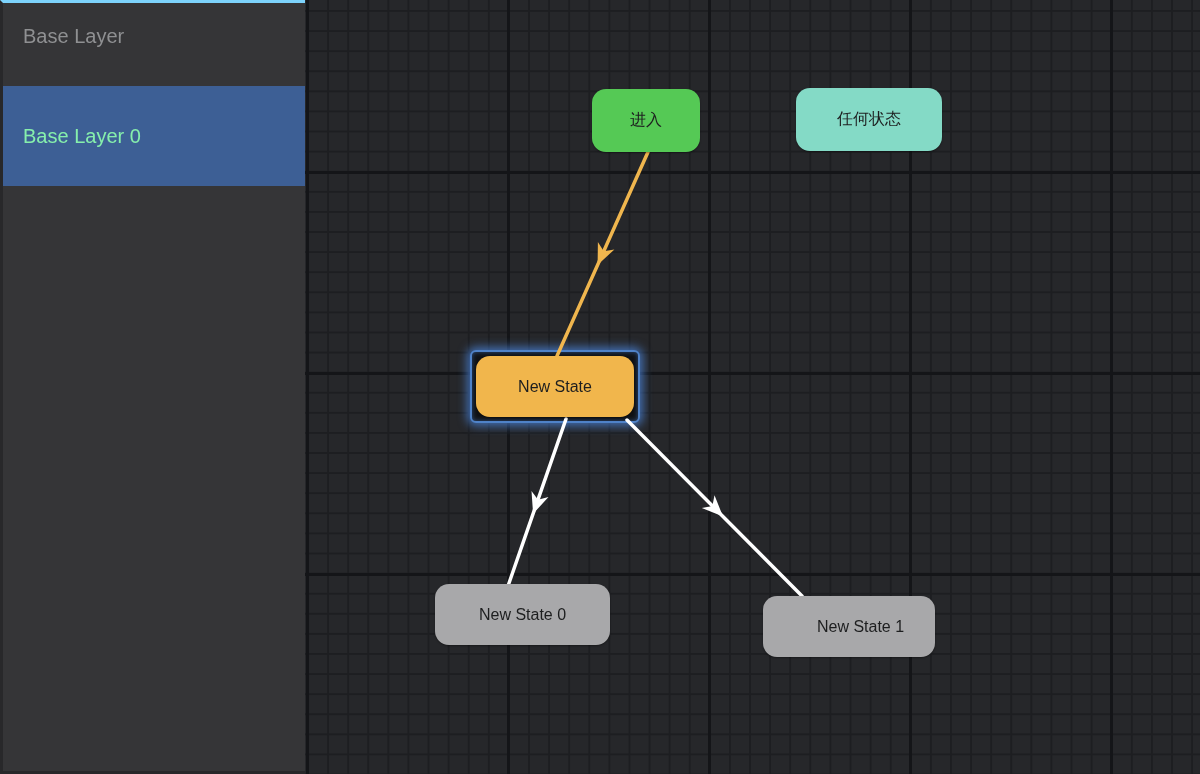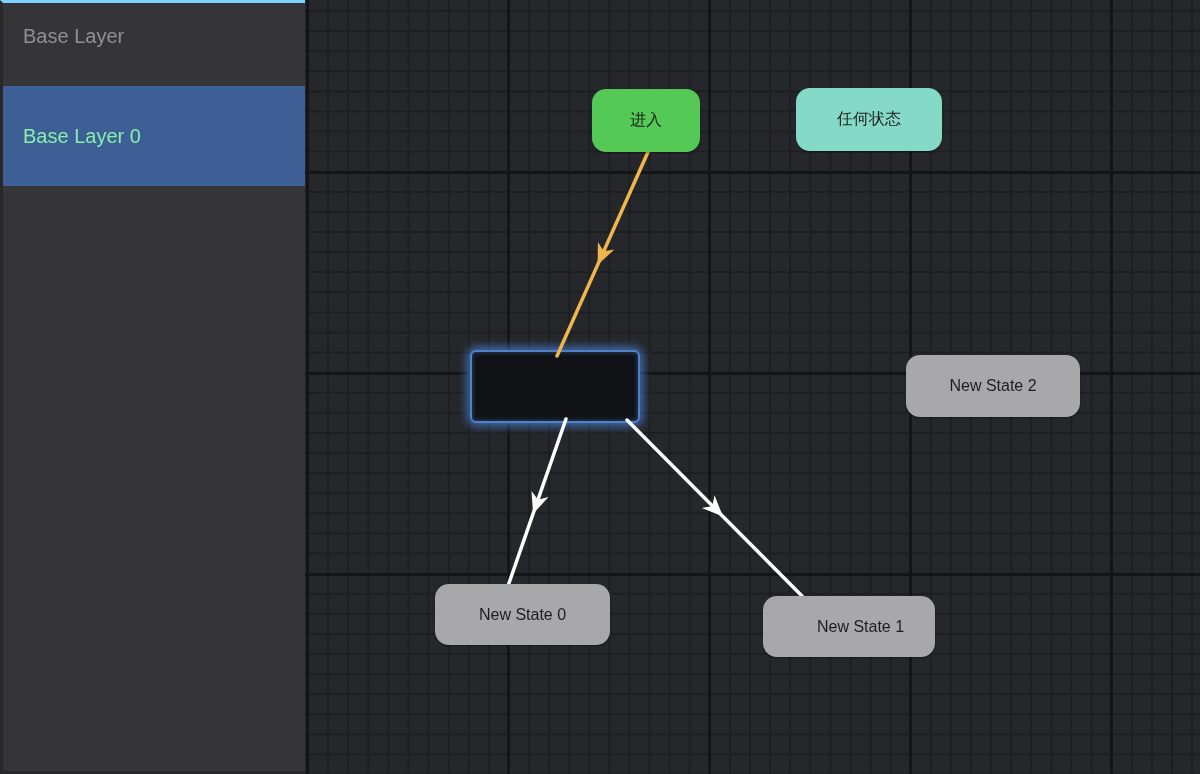--- a/index.html
+++ b/index.html
@@ -84,22 +84,22 @@
         <polygon points="418.0,516.5 396.8,508.0 407.4,505.9 409.5,495.3" fill="#ffffff"></polygon>
       </g>
     </svg>
 <div class="state-node" style="left: 280px; top: 89px; width: 108px; height: 63px; background: rgb(85, 201, 85); margin-left: 7px;">
       <span>进入</span>
     </div>
     <div class="state-node" style="left: 491px; top: 88px; width: 146px; height: 63px; background: rgb(132, 218, 198); justify-content: center;">
       <span>任何状态</span>
     </div>
     <div class="selection-box" style="left: 165px; top: 350px; width: 170px; height: 73px;"></div>
-    <div class="state-node" style="left: 601px; top: 355px; width: 174px; height: 62px; background: rgb(168, 168, 170);">
-      <span>New State 2</span>
+    <div class="state-node" style="left: 171px; top: 356px; width: 158px; height: 61px; background: rgb(241, 182, 76);">
+      <span>New State</span>
     </div>
     <div class="state-node" style="left: 110px; top: 584px; width: 175px; height: 61px; background: rgb(168, 168, 170); margin-left: 20px;">
       <span>New State 0</span>
     </div>
     <div class="state-node" style="left: 458px; top: 596px; width: 172px; height: 61px; background: rgb(168, 168, 170); padding-left: 23px;">
       <span>New State 1</span>
     </div>
   </div>
 
 </body></html>

